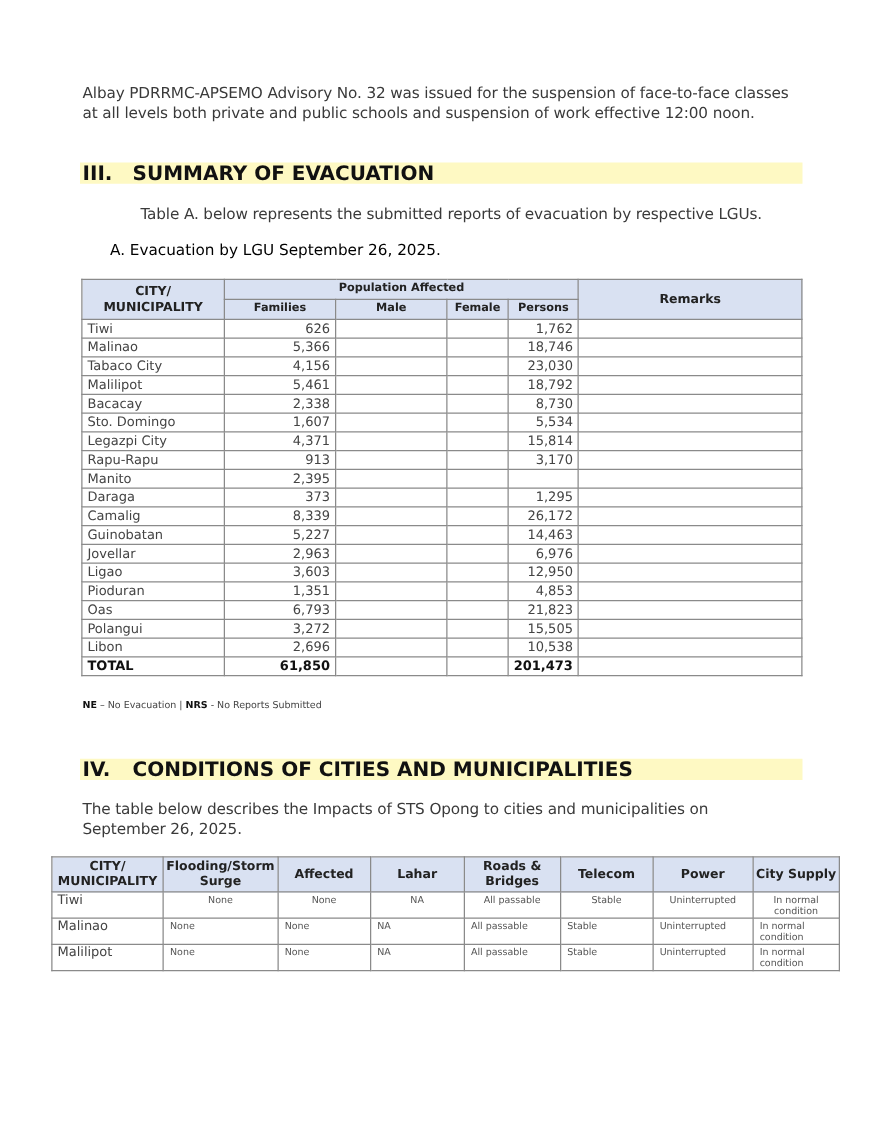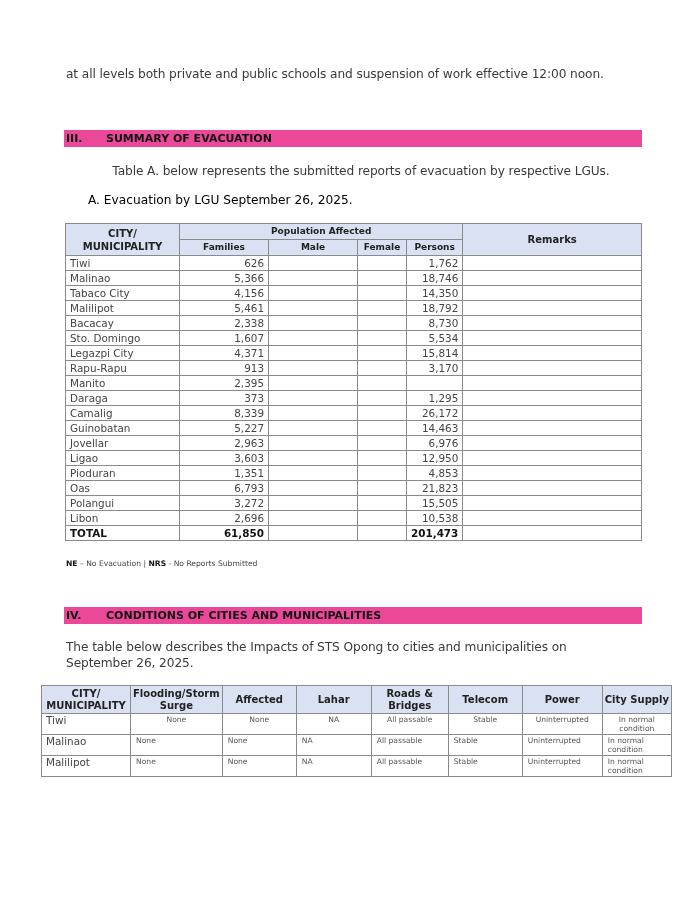--- a/index.html
+++ b/index.html
@@ -6,21 +6,21 @@
   body {
     width: 700px; height: 906px; position: relative; overflow: hidden;
     font-family: "DejaVu Sans", sans-serif; color: #333333;
   }
   .para {
     position: absolute; left: 66px; width: 590px;
     font-size: 12.2px; line-height: 16px; color: #3a3a3a; letter-spacing: -0.1px;
   }
   .section-bar {
     position: absolute; left: 64px; width: 578px; height: 17px;
-    background: #ec4899; font-weight: bold; font-size: 11px; color: #111;
+    background: #fef9c3; font-weight: bold; font-size: 16px; color: #111;
     line-height: 17px;
   }
   .section-bar .num { position: absolute; left: 2px; }
   .section-bar .title { position: absolute; left: 42px; }
   .subhead {
     position: absolute; left: 88px; font-size: 12.2px; color: #000000;
   }
   table { border-collapse: collapse; position: absolute; }
   .tA { left: 65px; top: 223px; width: 577px; }
   .tA td, .tA th {
@@ -46,20 +46,21 @@
   }
   .tB td { font-size: 7.6px; color: #555; padding: 1px 5px; height: 17px; line-height: 9px; }
   .tB td.city { font-size: 10.4px; color: #444; padding: 0 4px; line-height: 12px; }
   .tB tr.centered td { text-align: center; }
   .tB tr.centered td.city { text-align: left; }
 </style>
 </head>
 <body>
 
 <div class="para" style="top:66px;">
+  <div>Albay PDRRMC-APSEMO Advisory No. 32 was issued for the suspension of face-to-face classes</div>
   <div>at all levels both private and public schools and suspension of work effective 12:00 noon.</div>
 </div>
 
 <div class="section-bar" style="top:130px;">
   <span class="num">III.</span>
   <span class="title">SUMMARY OF EVACUATION</span>
 </div>
 
 <div class="para" style="top:163px;text-align:center;">Table A. below represents the submitted reports of  evacuation by respective LGUs.</div>
 <div class="subhead" style="top:193px;">A.  Evacuation by LGU  September 26, 2025.</div>
@@ -101,21 +102,21 @@
         <td class="num"></td>
         <td class="num"></td>
         <td class="num">18,746</td>
         <td class="city"></td>
       </tr>
       <tr>
         <td class="city">Tabaco City</td>
         <td class="num">4,156</td>
         <td class="num"></td>
         <td class="num"></td>
-        <td class="num">14,350</td>
+        <td class="num">23,030</td>
         <td class="city"></td>
       </tr>
       <tr>
         <td class="city">Malilipot</td>
         <td class="num">5,461</td>
         <td class="num"></td>
         <td class="num"></td>
         <td class="num">18,792</td>
         <td class="city"></td>
       </tr>

